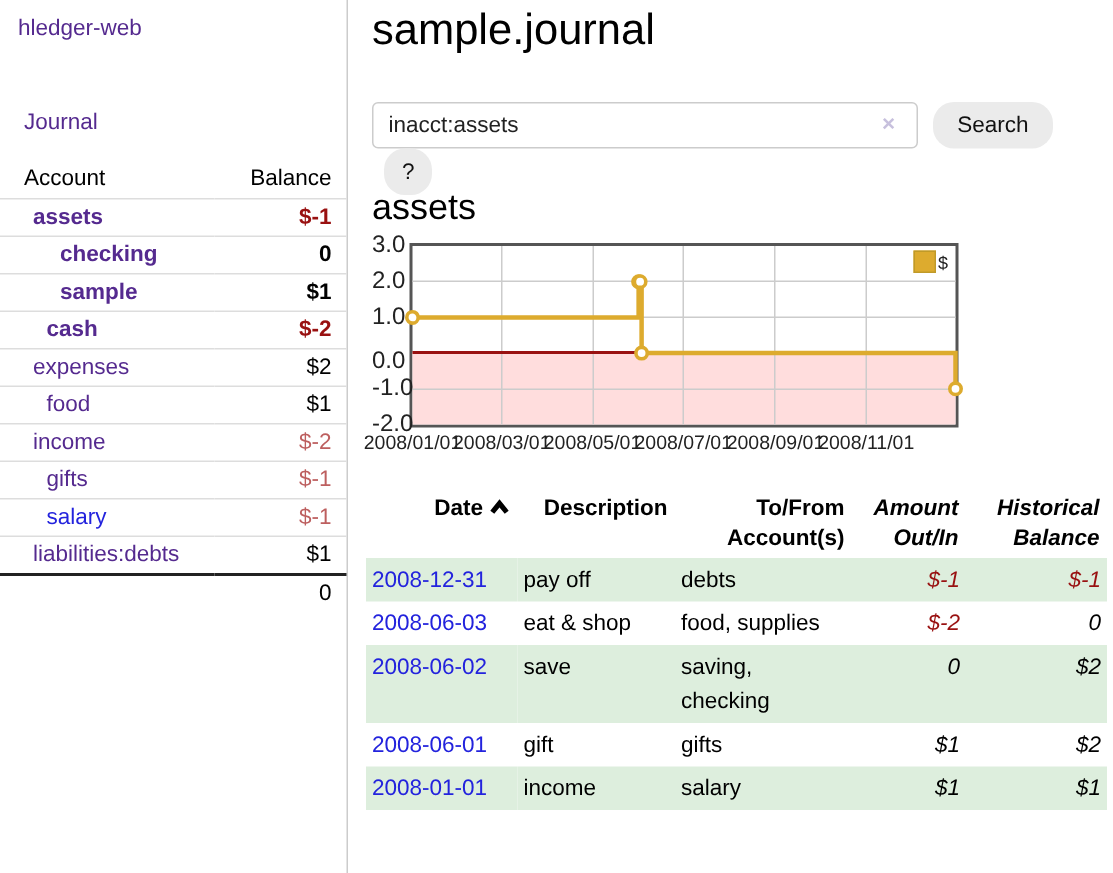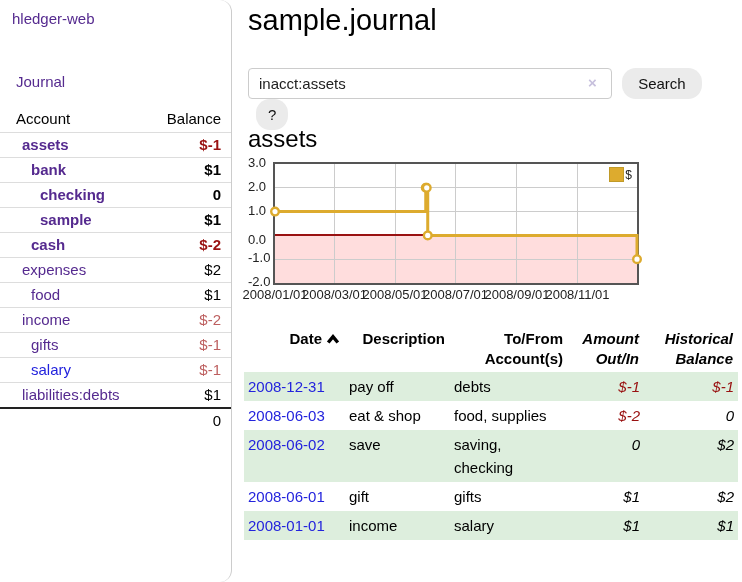--- a/index.html
+++ b/index.html
@@ -11,21 +11,20 @@
   }
   a{text-decoration:none;cursor:pointer;}
   .plink{color:var(--link-purple);}
   .blink{color:var(--link-blue);}
 
   
   #sidebar{
     position:absolute;left:0;top:0;bottom:0;width:231px;
     border-right:1px solid var(--border-light);
     background:#fff;
-    border-radius:12px;
   }
   #brand{display:block;margin:10px 0 0 12px;font-size:15px;}
   #journal-link{display:block;margin:46px 0 0 16px;font-size:15px;}
   #accounts{width:100%;border-collapse:collapse;margin-top:16px;font-size:15px;}
   #accounts th{font-weight:normal;text-align:left;padding:4px 10px 5px 16px;border-bottom:1px solid #ddd;}
   #accounts th.bal{text-align:right;padding-right:10px;}
   #accounts td{padding:2px 10px 3px 16px;border-bottom:1px solid #ddd;line-height:19px;}
   #accounts td.bal{text-align:right;padding-right:10px;padding-left:0;font-weight:bold;white-space:nowrap;}
   #accounts tr.plain td.bal{font-weight:normal;}
   #accounts tr.d1 td.acct{padding-left:22px;}
@@ -59,21 +58,21 @@
   #help-btn{padding:6px 12px;margin-left:8px;}
   #account-heading{font-size:24px;font-weight:normal;margin:25px 0 0 0;}
   #chart-label{font-size:14px;font-weight:bold;margin-top:23px;}
 
   
   #chart-area{position:relative;margin-top:9px;height:145px;}
   #chart-plot{
     position:absolute;left:25px;top:0;width:362px;height:119px;
     border:2px solid #555;background:#fff;
   }
-  .ylab{position:absolute;width:21px;font-size:13px;color:#222;left:0;}
+  .ylab{position:absolute;width:21px;text-align:right;font-size:16px;color:#222;left:0;}
   .xlab{position:absolute;top:125px;font-size:13px;color:#222;white-space:nowrap;transform:translateX(-50%);}
   .gridv{position:absolute;top:0;bottom:0;width:1px;background:#ccc;}
   .gridh{position:absolute;left:0;right:0;height:1px;background:#ccc;}
   #chart-legend{
     position:absolute;top:3px;right:5px;display:flex;align-items:center;z-index:5;
   }
   #legend-swatch{width:13px;height:13px;background:#ecc747;border:1px solid #c09a28;display:inline-block;}
   #legend-label{font-size:12px;color:#222;margin-left:1px;}
 
   
@@ -100,24 +99,20 @@
     <thead>
       <tr>
         <th>Account</th>
         <th class="bal">Balance</th>
       </tr>
     </thead>
     <tbody>
       <tr class="d1 strong">
         <td class="acct"><a class="plink">assets</a></td>
         <td class="bal neg-strong">$-1</td>
-      </tr>
-      <tr class="d2 strong">
-        <td class="acct"><a class="plink">bank</a></td>
-        <td class="bal">$1</td>
       </tr>
       <tr class="d3 strong">
         <td class="acct"><a class="plink">checking</a></td>
         <td class="bal">0</td>
       </tr>
       <tr class="d3 strong">
         <td class="acct"><a class="plink">sample</a></td>
         <td class="bal">$1</td>
       </tr>
       <tr class="d2 strong">

